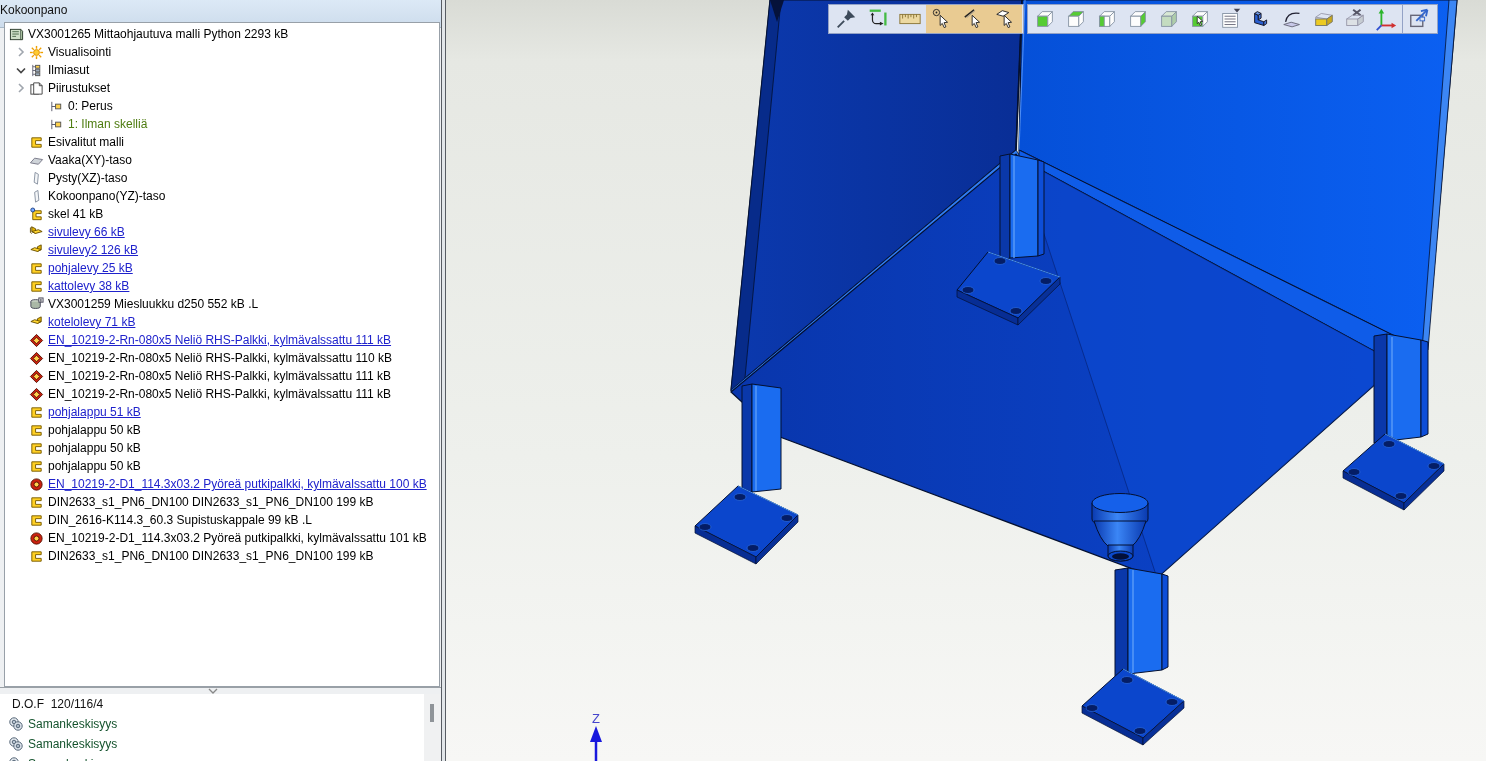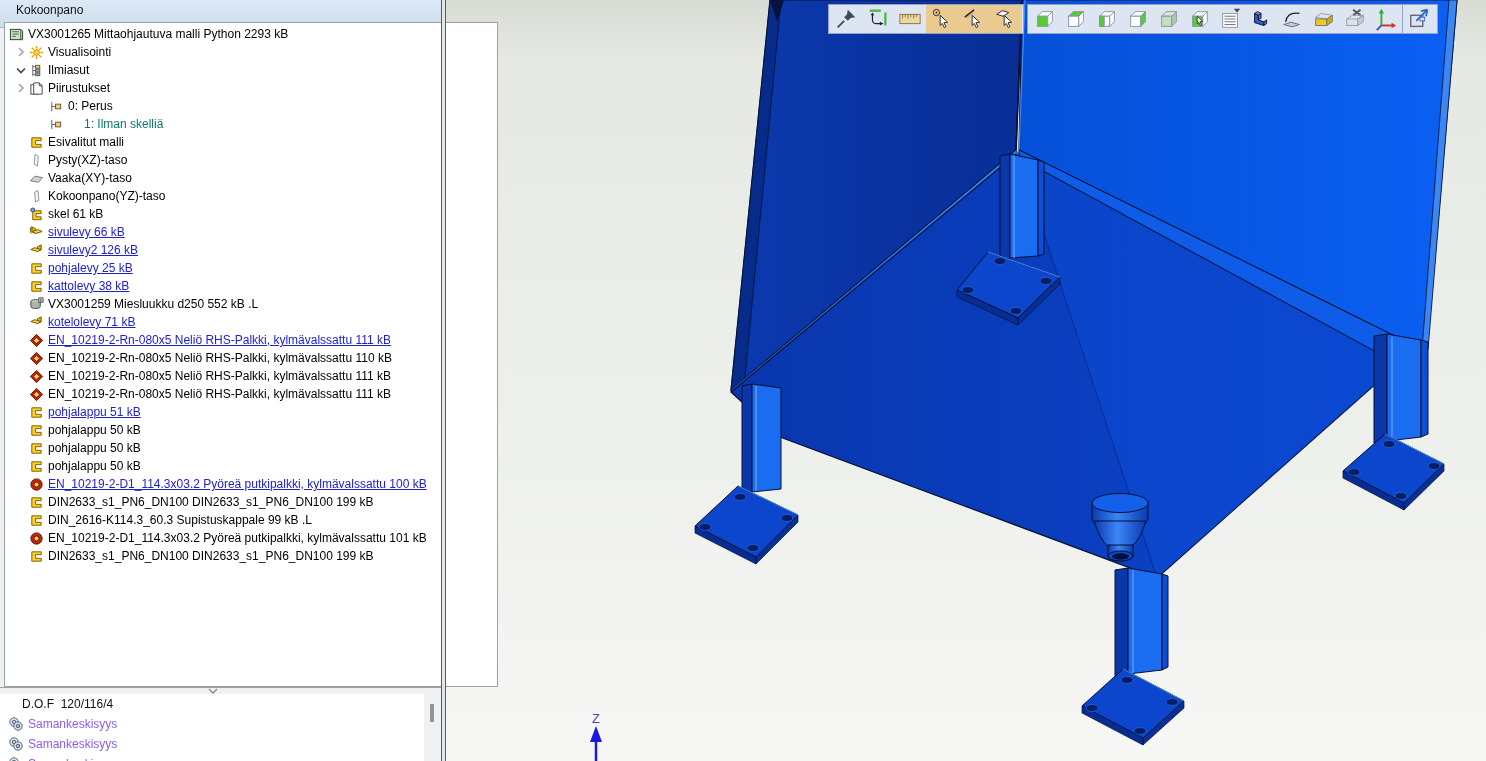--- a/index.html
+++ b/index.html
@@ -3,38 +3,38 @@
 <meta charset="utf-8">
 <style>
   html,body{margin:0;padding:0;width:1486px;height:761px;overflow:hidden;
     font-family:"Liberation Sans",sans-serif;background:#eef0f2;}
   .app{position:absolute;inset:0;width:1486px;height:761px;}
 
   
   .panel{position:absolute;left:0;top:0;width:441px;height:761px;background:#eef0f2;}
   .panel-header{position:absolute;left:0;top:0;width:441px;height:28px;
     background:linear-gradient(#dce9f6,#cddcec);border-bottom:1px solid #a9bac9;
-    font-size:12px;line-height:20px;padding-left:16px;color:#111;box-sizing:border-box;}
-  .tree-box{position:absolute;left:4px;top:22px;width:494px;height:665px;background:#fff;
+    font-size:12px;line-height:20px;padding-left:0;color:#111;box-sizing:border-box;}
+  .tree-box{position:absolute;left:4px;top:22px;width:436px;height:665px;background:#fff;
     border:1px solid #98a0a8;box-sizing:border-box;overflow:hidden;padding-top:2px;}
   .row{height:18px;display:flex;align-items:center;font-size:12px;white-space:nowrap;color:#000;}
   .row .sp{flex:0 0 auto;height:1px;}
   .row .arr{flex:0 0 16px;height:16px;display:flex;align-items:center;justify-content:center;}
   .row .ico{flex:0 0 18px;height:15px;display:flex;align-items:center;justify-content:flex-start;}
   .row .ico svg{width:15px;height:15px;}
   .row .lbl{padding-left:1px;}
   .lbl.blue{color:#1f22cc;text-decoration:underline;}
-  .lbl.muted{color:#0f766e;margin-left:16px;}
+  .lbl.muted{color:#4d7c0f;}
   .lbl.und{text-decoration:underline;}
   .splitter{position:absolute;left:0;top:687px;width:441px;height:7px;background:#eef0f2;
     border-top:1px solid #9aa0a6;}
   .splitter svg{position:absolute;left:206px;top:-2px;width:14px;height:10px;}
   .bottom-box{position:absolute;left:0;top:694px;width:441px;height:67px;background:#fff;overflow:hidden;}
-  .dof-row{height:20px;line-height:20px;font-size:12px;padding-left:22px;color:#111;}
-  .c-row{height:20px;display:flex;align-items:center;font-size:12px;padding-left:8px;color:#8b5cf6;}
+  .dof-row{height:20px;line-height:20px;font-size:12px;padding-left:12px;color:#111;}
+  .c-row{height:20px;display:flex;align-items:center;font-size:12px;padding-left:8px;color:#14532d;}
   .c-row .ico{flex:0 0 20px;height:16px;}
   .c-row .ico svg{width:16px;height:16px;}
   .scroll-track{position:absolute;right:0;top:0;width:17px;height:67px;background:#f0f1f2;}
   .scroll-thumb{position:absolute;left:6px;top:10px;width:4px;height:18px;background:#8f9499;}
 
   .v-border{position:absolute;left:441px;top:0;width:3px;height:761px;background:#e2e6e9;
     border-left:1px solid #575c63;border-right:1px solid #575c63;}
 
   
   .viewport{position:absolute;left:446px;top:0;width:1040px;height:761px;}
@@ -440,55 +440,55 @@
               <path d="M13 3 H3 v10 h10 v-3 H7 V6 h6 z" fill="#ffd024" stroke="#7a5c00"></path>
             </svg>
           </span>
           <span class="lbl">Esivalitut malli</span>
         </div>
         <div class="row">
           <span class="sp" style="width: 8px;"></span>
           <span class="arr"></span>
           <span class="ico">
             <svg viewBox="0 0 16 16" xmlns="http://www.w3.org/2000/svg">
+              <path d="M1.5 10.5 L6 5.5 L14.5 7 L10 12 z" fill="#cfd4d9" stroke="#778"></path>
+            </svg>
+          </span>
+          <span class="lbl">Vaaka(XY)-taso</span>
+        </div>
+        <div class="row">
+          <span class="sp" style="width: 8px;"></span>
+          <span class="arr"></span>
+          <span class="ico">
+            <svg viewBox="0 0 16 16" xmlns="http://www.w3.org/2000/svg">
               <path d="M6.5 1.5 L10 3.5 L9 14 L5.5 12 z" fill="#f4f6f8" stroke="#8891a0"></path>
             </svg>
           </span>
           <span class="lbl">Pysty(XZ)-taso</span>
-        </div>
-        <div class="row">
-          <span class="sp" style="width: 8px;"></span>
-          <span class="arr"></span>
-          <span class="ico">
-            <svg viewBox="0 0 16 16" xmlns="http://www.w3.org/2000/svg">
-              <path d="M1.5 10.5 L6 5.5 L14.5 7 L10 12 z" fill="#cfd4d9" stroke="#778"></path>
-            </svg>
-          </span>
-          <span class="lbl">Vaaka(XY)-taso</span>
         </div>
         <div class="row">
           <span class="sp" style="width: 8px;"></span>
           <span class="arr"></span>
           <span class="ico">
             <svg viewBox="0 0 16 16" xmlns="http://www.w3.org/2000/svg">
               <path d="M9.5 1.5 L6 3.5 L7 14 L10.5 12 z" fill="#f4f6f8" stroke="#8891a0"></path>
             </svg>
           </span>
           <span class="lbl">Kokoonpano(YZ)-taso</span>
         </div>
         <div class="row">
           <span class="sp" style="width: 8px;"></span>
           <span class="arr"></span>
           <span class="ico">
             <svg viewBox="0 0 16 16" xmlns="http://www.w3.org/2000/svg">
               <path d="M13 4 H4 v9.5 h9 v-3 H7.5 V7 H13 z" fill="#ffd024" stroke="#7a5c00"></path>
               <circle cx="4" cy="3.2" r="2.1" fill="#77aaff" stroke="#224488"></circle>
             </svg>
           </span>
-          <span class="lbl">skel 61 kB</span>
+          <span class="lbl">skel 41 kB</span>
         </div>
         <div class="row">
           <span class="sp" style="width: 8px;"></span>
           <span class="arr"></span>
           <span class="ico">
             <svg viewBox="0 0 16 16" xmlns="http://www.w3.org/2000/svg">
               <path d="M3 2 l4 2 v5 l-4 -2 z" fill="#e8b800" stroke="#6a5000"></path>
               <path d="M3 7 l4 2 7 -2 -4 -2 z" fill="#ffd530" stroke="#6a5000"></path>
               <path d="M3 2 L1.5 3 v5 L3 9" fill="none" stroke="#6a5000"></path>
             </svg>

